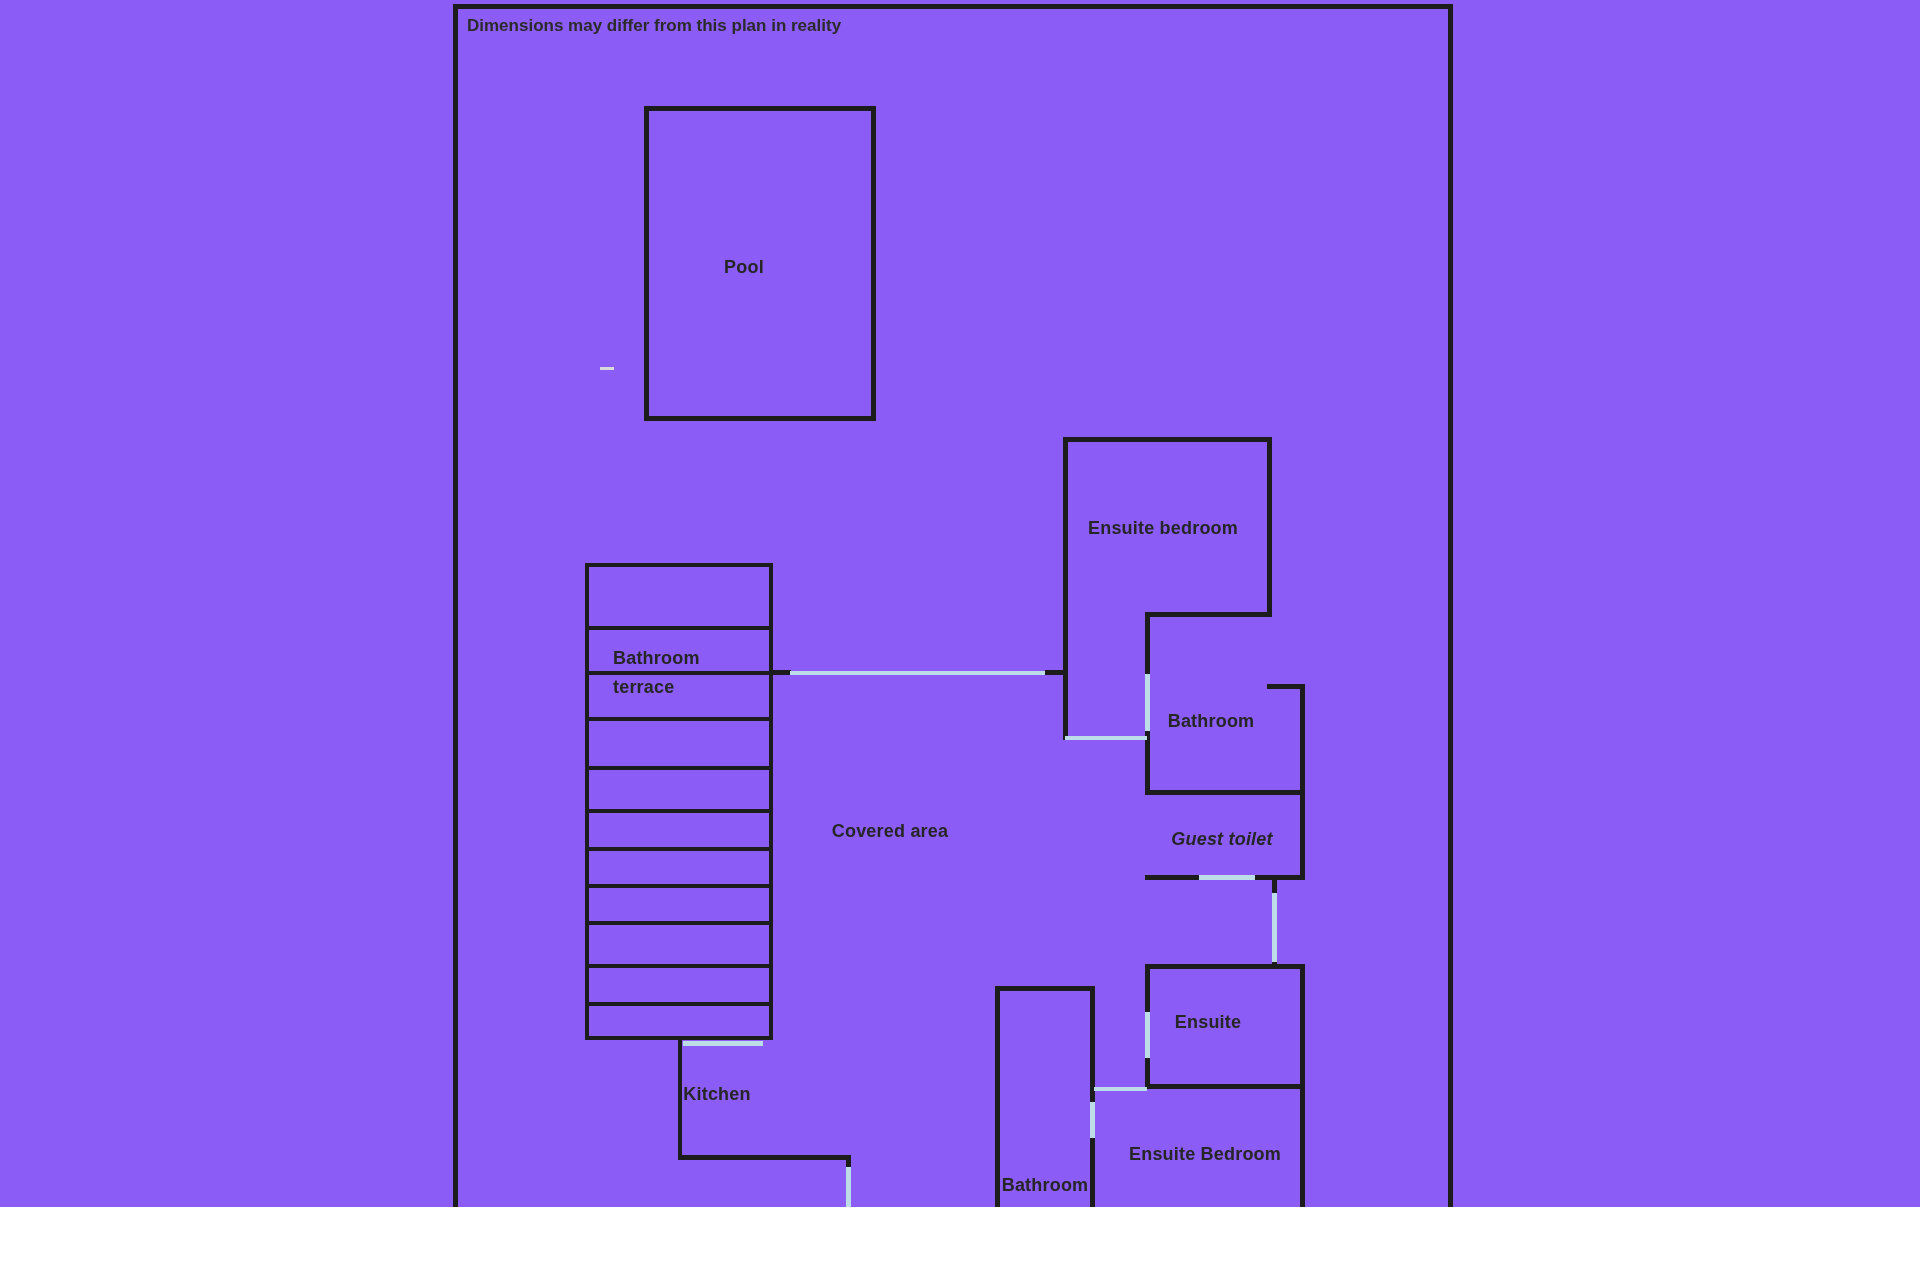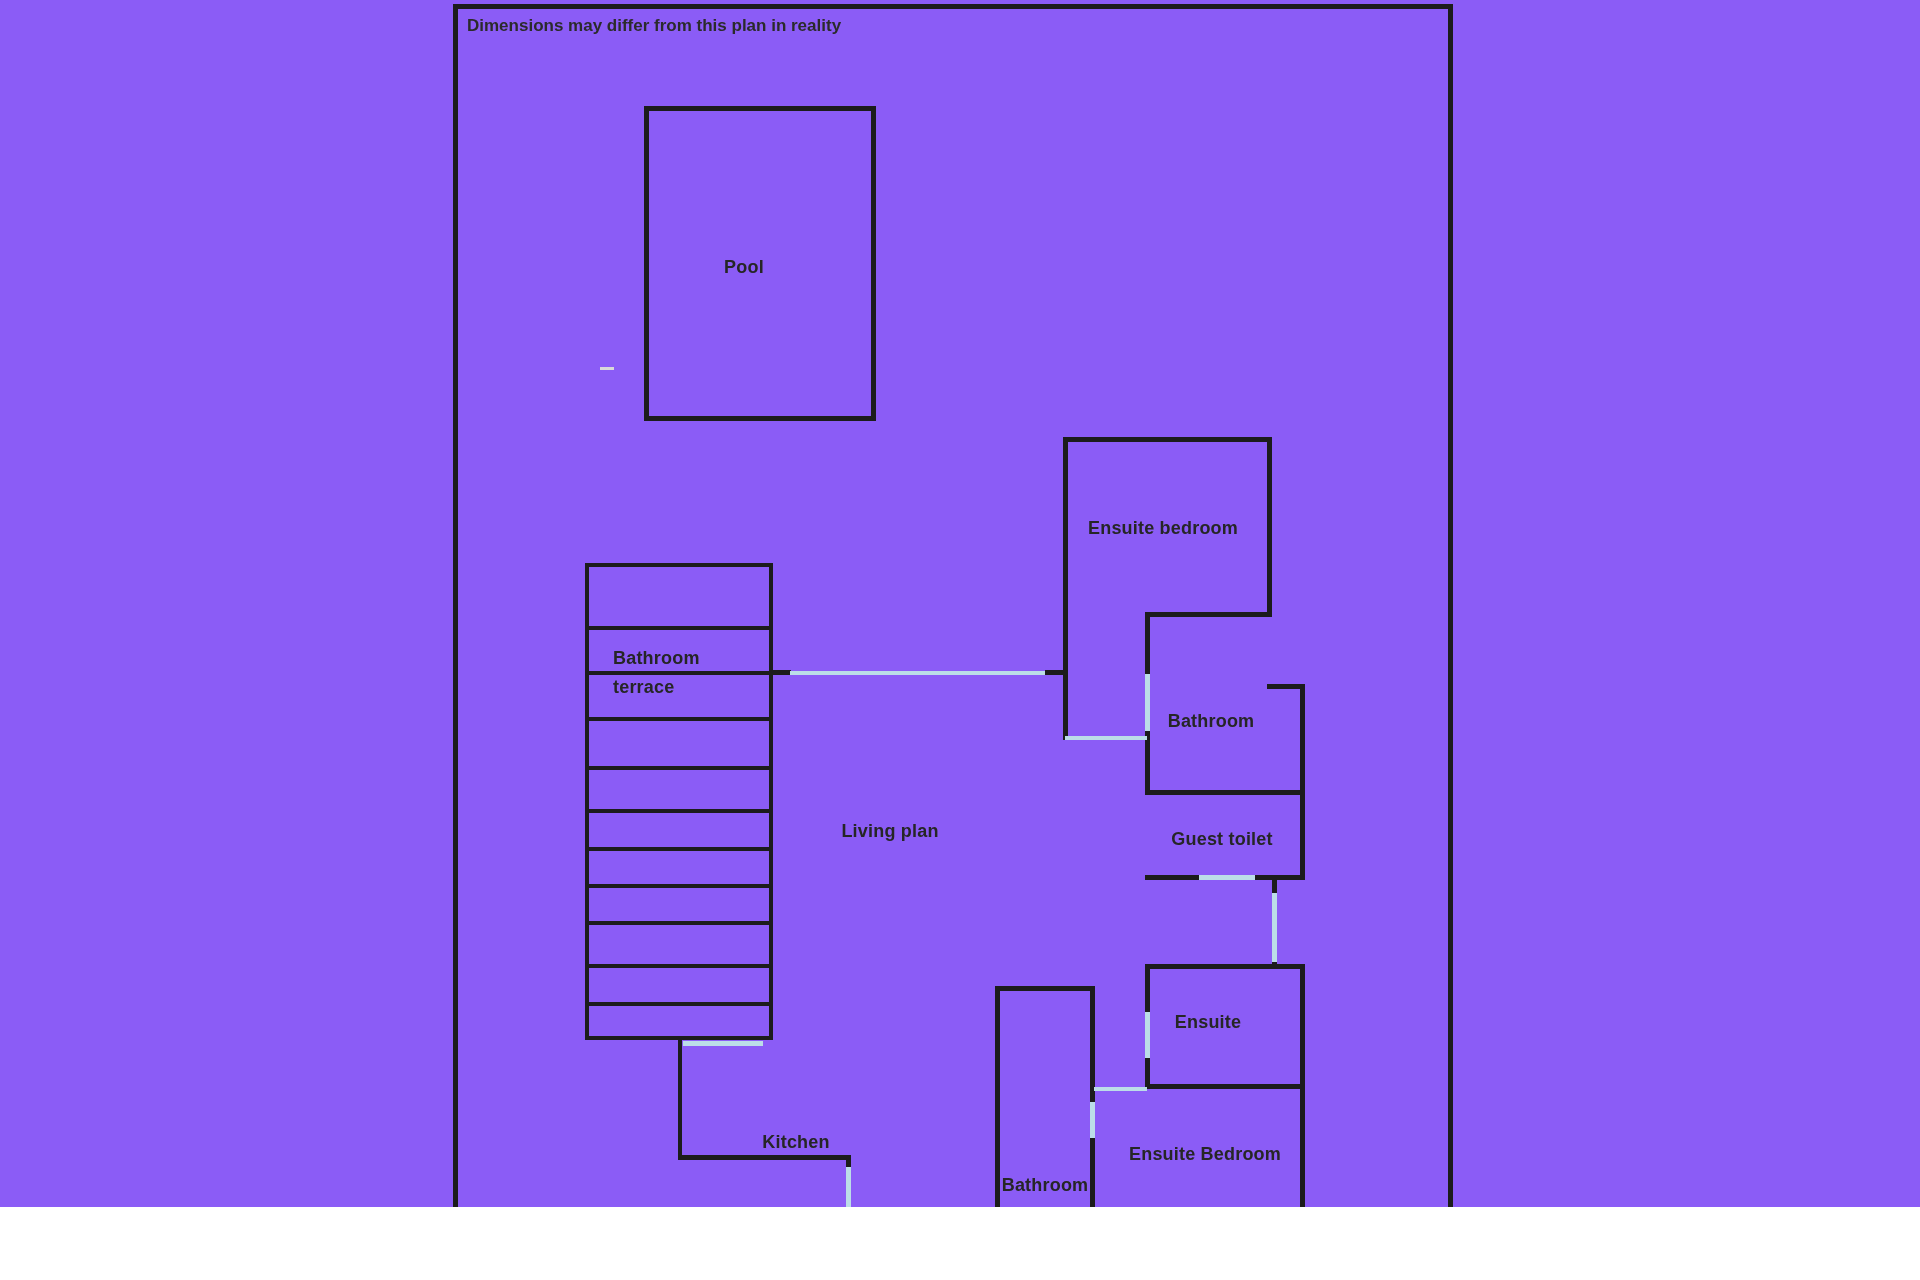--- a/index.html
+++ b/index.html
@@ -97,22 +97,22 @@
       <div class="opening" style="left: 1199px; top: 875px; width: 56px; height: 5px; background: rgb(188, 221, 232);"></div>
       <div class="opening" style="left: 1272px; top: 893px; width: 5px; height: 69px; background: rgb(188, 221, 232);"></div>
       <div class="opening" style="left: 1145px; top: 1012px; width: 5px; height: 46px; background: rgb(188, 221, 232);"></div>
       <div class="opening" style="left: 1094px; top: 1087px; width: 53px; height: 4px; background: rgb(188, 221, 232);"></div>
       <div class="opening" style="left: 1090px; top: 1102px; width: 5px; height: 36px; background: rgb(188, 221, 232);"></div>
       <div class="opening" style="left: 846px; top: 1167px; width: 5px; height: 76px; background: rgb(188, 221, 232);"></div>
       <div class="artifact" style="left: 600px; top: 367px; width: 14px; height: 3px; background: rgb(217, 217, 217);"></div>
       <div class="room-label center" style="left: 744px; top: 267px; color: rgb(38, 38, 38);">Pool</div>
       <div class="room-label left" style="left: 613px; top: 658px; color: rgb(38, 38, 38);">Bathroom</div>
       <div class="room-label left" style="left: 613px; top: 687px; color: rgb(38, 38, 38); text-align: right;">terrace</div>
-      <div class="room-label center" style="left: 890px; top: 831px; color: rgb(38, 38, 38);">Living plan</div>
+      <div class="room-label center" style="left: 890px; top: 831px; color: rgb(38, 38, 38);">Covered area</div>
       <div class="room-label center" style="left: 1163px; top: 528px; color: rgb(38, 38, 38);">Ensuite bedroom</div>
       <div class="room-label center" style="left: 1211px; top: 721px; color: rgb(38, 38, 38);">Bathroom</div>
-      <div class="room-label center" style="left: 1222px; top: 839px; color: rgb(38, 38, 38);">Guest toilet</div>
+      <div class="room-label center" style="left: 1222px; top: 839px; color: rgb(38, 38, 38); font-style: italic;">Guest toilet</div>
       <div class="room-label center" style="left: 1208px; top: 1022px; color: rgb(38, 38, 38);">Ensuite</div>
-      <div class="room-label center" style="left: 796px; top: 1094px; color: rgb(38, 38, 38); margin-top: 48px;">Kitchen</div>
+      <div class="room-label center" style="left: 717px; top: 1094px; color: rgb(38, 38, 38);">Kitchen</div>
       <div class="room-label center" style="left: 1045px; top: 1185px; color: rgb(38, 38, 38);">Bathroom</div>
       <div class="room-label center" style="left: 1205px; top: 1154px; color: rgb(38, 38, 38);">Ensuite Bedroom</div>
     </div>
 </div>
 
 </body></html>

